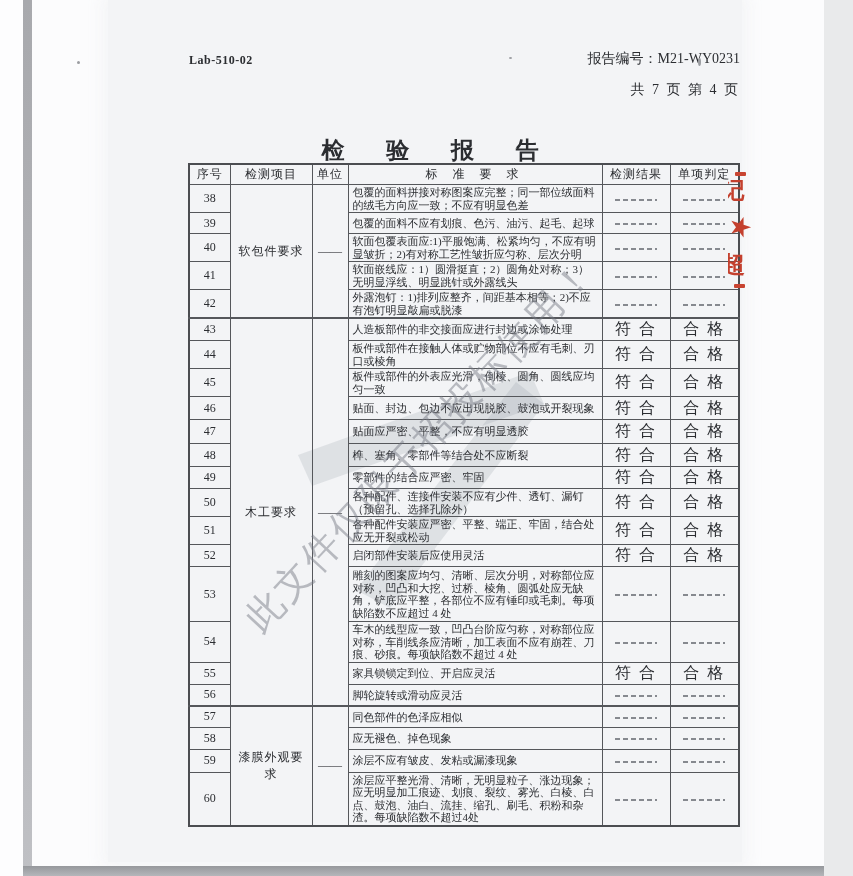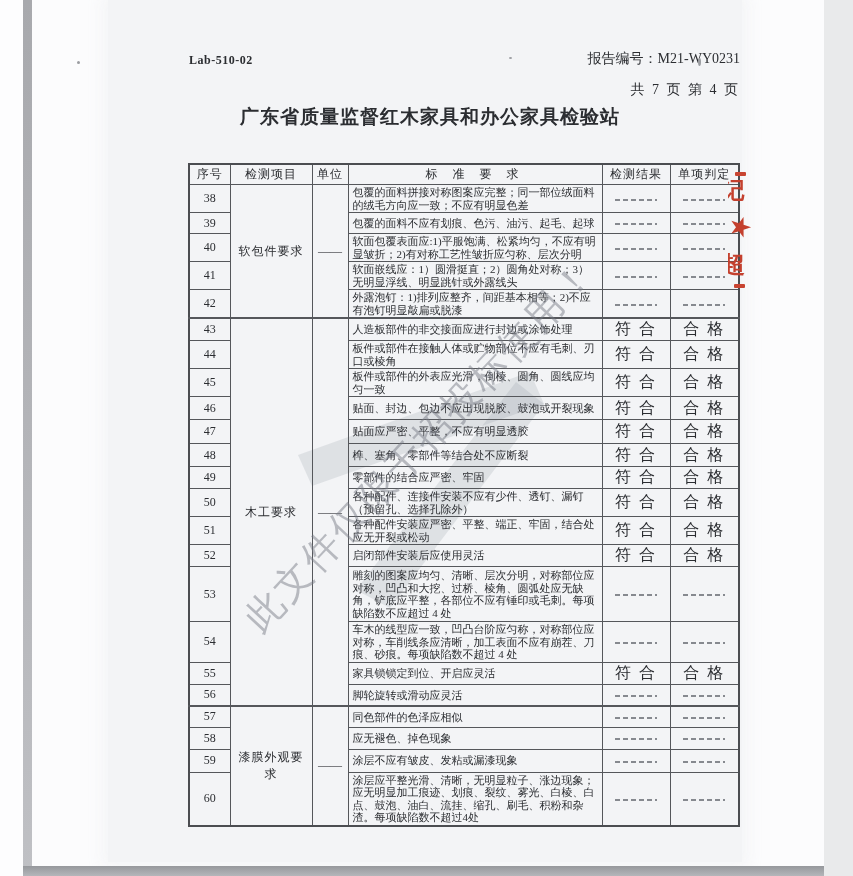--- a/index.html
+++ b/index.html
@@ -66,21 +66,21 @@
   <div class="scan-tint"></div>
 
   <svg class="wm-logo" width="300" height="270">
     <polygon points="20,105 252,22 266,54 34,136" fill="rgba(130,136,148,0.18)"></polygon>
     <polygon points="238,32 266,54 112,258 78,240" fill="rgba(130,136,148,0.18)"></polygon>
   </svg>
 
   <div class="form-code">Lab-510-02</div>
   <div class="report-no">报告编号：M21-WY0231</div>
   <div class="page-info">共 7 页 第 4 页</div>
-  <div class="station-title">广东省质量监督红木家具和办公家具检验站</div>
+  <div class="doc-title">检 验 报 告</div>
 
   <div class="tbl-wrap">
     <table>
       <colgroup>
         <col style="width:41px">
           <col style="width:82px">
           <col style="width:36px">
         <col style="width:254px">
           <col style="width:68px">
           <col style="width:69px">

